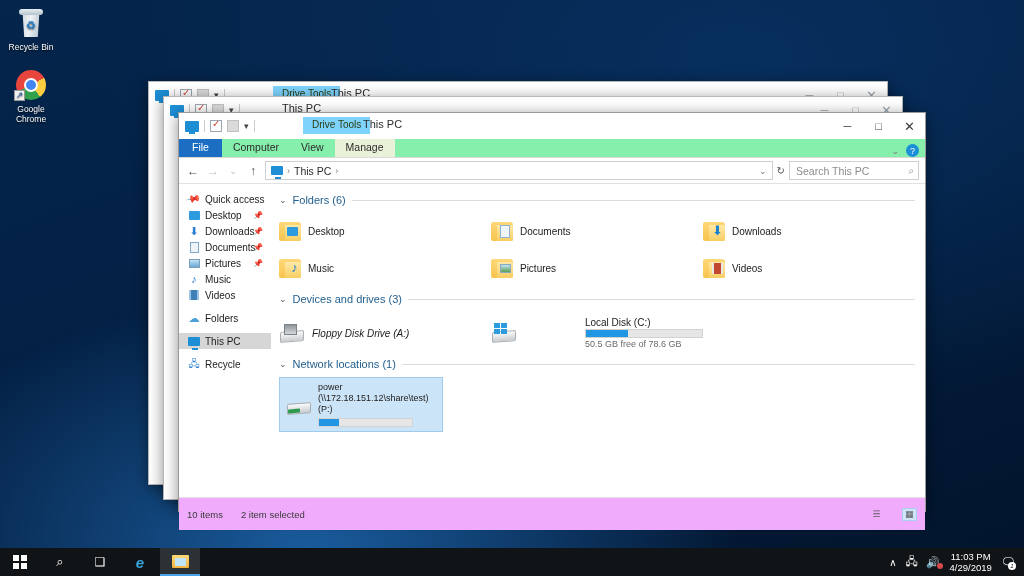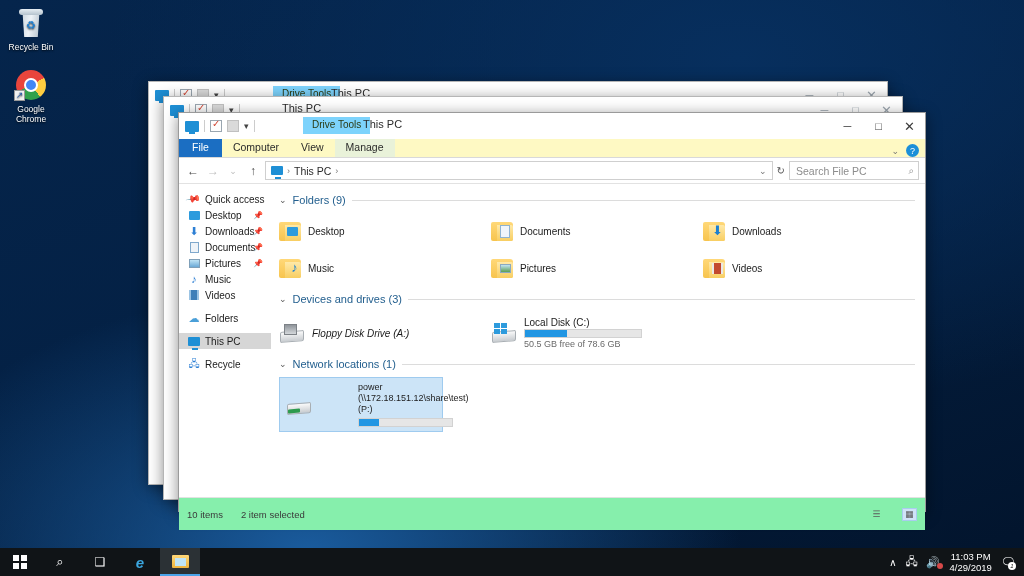--- a/index.html
+++ b/index.html
@@ -57,21 +57,21 @@
      color:#2b3a12; font-size:10px; padding:2px 9px 0; }
   .ctx-title { position:absolute; top:5px; font-size:11px; color:#2b2b2b; }
 
   .wbtns { position:absolute; right:0; top:0; display:flex; }
   .wbtn { width:31px; height:26px; display:flex; align-items:center; justify-content:center;
      font-size:11px; color:#3a3a3a; }
   .wbtn.x { font-size:13px; }
   .wbtn.dim { color:#9aa4ad; }
 
   .ribbon-tabs { height:19px; display:flex; align-items:flex-end;
-     border-bottom:1px solid #d9d9d9; background:#fef9c3;justify-content:flex-end; }
+     border-bottom:1px solid #d9d9d9; background:#86efac;justify-content:flex-end; }
   .tab-file { background:#1b6ec2; color:#fff; padding:3px 13px 3px; font-size:10.5px; height:19px; }
   .tab { padding:3px 11px; font-size:10.5px; color:#2b2b2b; height:19px; }
   .tab.manage { background:#e9f2d9; }
 
   .addrbar { height:26px; display:flex; align-items:center; gap:4px;
      padding:0 6px; border-bottom:1px solid #e2e2e2; background:#fff; }
   .nav-ic { width:16px; text-align:center; color:#4a4a4a; font-size:12px; }
   .nav-ic.dim { color:#bdbdbd; }
   .crumb { flex:1; height:19px; border:1px solid #cfcfcf; background:#fff; display:flex;
      align-items:center; gap:4px; padding:0 5px; font-size:10.5px; color:#2b2b2b; }
@@ -118,24 +118,24 @@
 
   .driveinfo { display:flex; flex-direction:column; gap:1px; }
   .driveinfo .nm { font-size:10px; color:#1b1b1b; }
   .bar { width:118px; height:9px; background:#e6e6e6; border:1px solid #d2d2d2; }
   .bar > i { display:block; height:100%; background:#2196e3; }
   .bar.small { width:95px; }
   .free { font-size:9px; color:#6a6a6a; }
 
   .netcell { display:flex; align-items:center; gap:6px; background:#cce4f7;
      border:1px solid #9fcbef; padding:4px 6px; width:164px; }
-  .netcell .txt { font-size:9px; color:#1b1b1b; line-height:11px;margin-left:40px; }
+  .netcell .txt { font-size:9px; color:#1b1b1b; line-height:11px; }
 
   .statusbar { height:18px; border-top:1px solid #e2e2e2; display:flex; align-items:center;
-     padding:16px 8px; font-size:9.5px; color:#3a3a3a; gap:18px; background:#86efac; }
+     padding:16px 8px; font-size:9.5px; color:#3a3a3a; gap:18px; background:#f0abfc; }
   .statusbar .sp { flex:1; }
   .vbtn { width:15px; height:13px; display:flex; align-items:center; justify-content:center;
      font-size:9px; color:#5a5a5a; }
   .vbtn.on { background:#cfe3f7; border:1px solid #a8cdee; }
 
   
   .taskbar { position:absolute; left:0; bottom:0; width:1024px; height:28px;
      background:#101417; display:flex; align-items:center; }
   .tb-item { width:40px; height:28px; display:flex; align-items:center; justify-content:center;
      color:#fff; font-size:13px; }
@@ -252,21 +252,21 @@
     <div class="crumb">
       <span class="mon"></span>
       <span class="sep">›</span>
       <span>This PC</span>
       <span class="sep">›</span>
       <span class="spacer"></span>
       <span class="sep">⌄</span>
     </div>
     <span class="refresh">↻</span>
     <div class="searchbox">
-      <span>Search File PC</span>
+      <span>Search This PC</span>
       <span style="font-size:10px;">⌕</span>
     </div>
   </div>
 
   <div class="body" style="height:313px;">
 
     <div class="sidebar">
       <div class="nav-row">
         <span class="nav-ico" style="color:#3b8fd4; transform:rotate(35deg);">📌</span>
         <span>Quick access</span>
@@ -323,21 +323,21 @@
       <div class="nav-row">
         <span class="nav-ico" style="color:#2d7fd4; font-size:10px;">🖧</span>
         <span>Recycle</span>
       </div>
     </div>
 
     <div class="content">
 
       <div class="group">
         <span class="chev">⌄</span>
-        <span class="group-label">Folders (9)</span>
+        <span class="group-label">Folders (6)</span>
         <span class="group-line"></span>
       </div>
 
       <div class="grid">
         <div class="cell">
           <span class="folder">
             <i class="back"></i>
               <i class="front"></i>
             <i class="emb" style="background:#2d9bdd;left:8px;top:5px;width:11px;height:9px;border-radius:1px;"></i>
             </span>
@@ -392,21 +392,21 @@
       </div>
 
       <div class="grid">
         <div class="cell" style="height:42px;font-style:italic;">
           <span class="drive">
             <i class="base"></i>
             <i class="top" style="position:absolute;left:5px;top:1px;width:13px;height:11px;background:linear-gradient(180deg,#8f949a,#d4d8db);border:1px solid #7d8287;"></i>
             </span>
           <span class="lbl">Floppy Disk Drive (A:)</span>
         </div>
-        <div class="cell" style="height:42px;">
+        <div class="cell" style="height:42px;justify-content:space-between;">
           <span class="drive">
             <i class="base"></i>
             <span class="top" style="position:absolute;left:3px;top:0;display:grid;grid-template-columns:6px 6px;grid-template-rows:5px 5px;gap:1px;">
               <i style="background:#2d9bdd;"></i>
                 <i style="background:#2d9bdd;"></i>
               <i style="background:#2d9bdd;"></i>
                 <i style="background:#2d9bdd;"></i>
               </span>
             </span>
           <span class="driveinfo">

